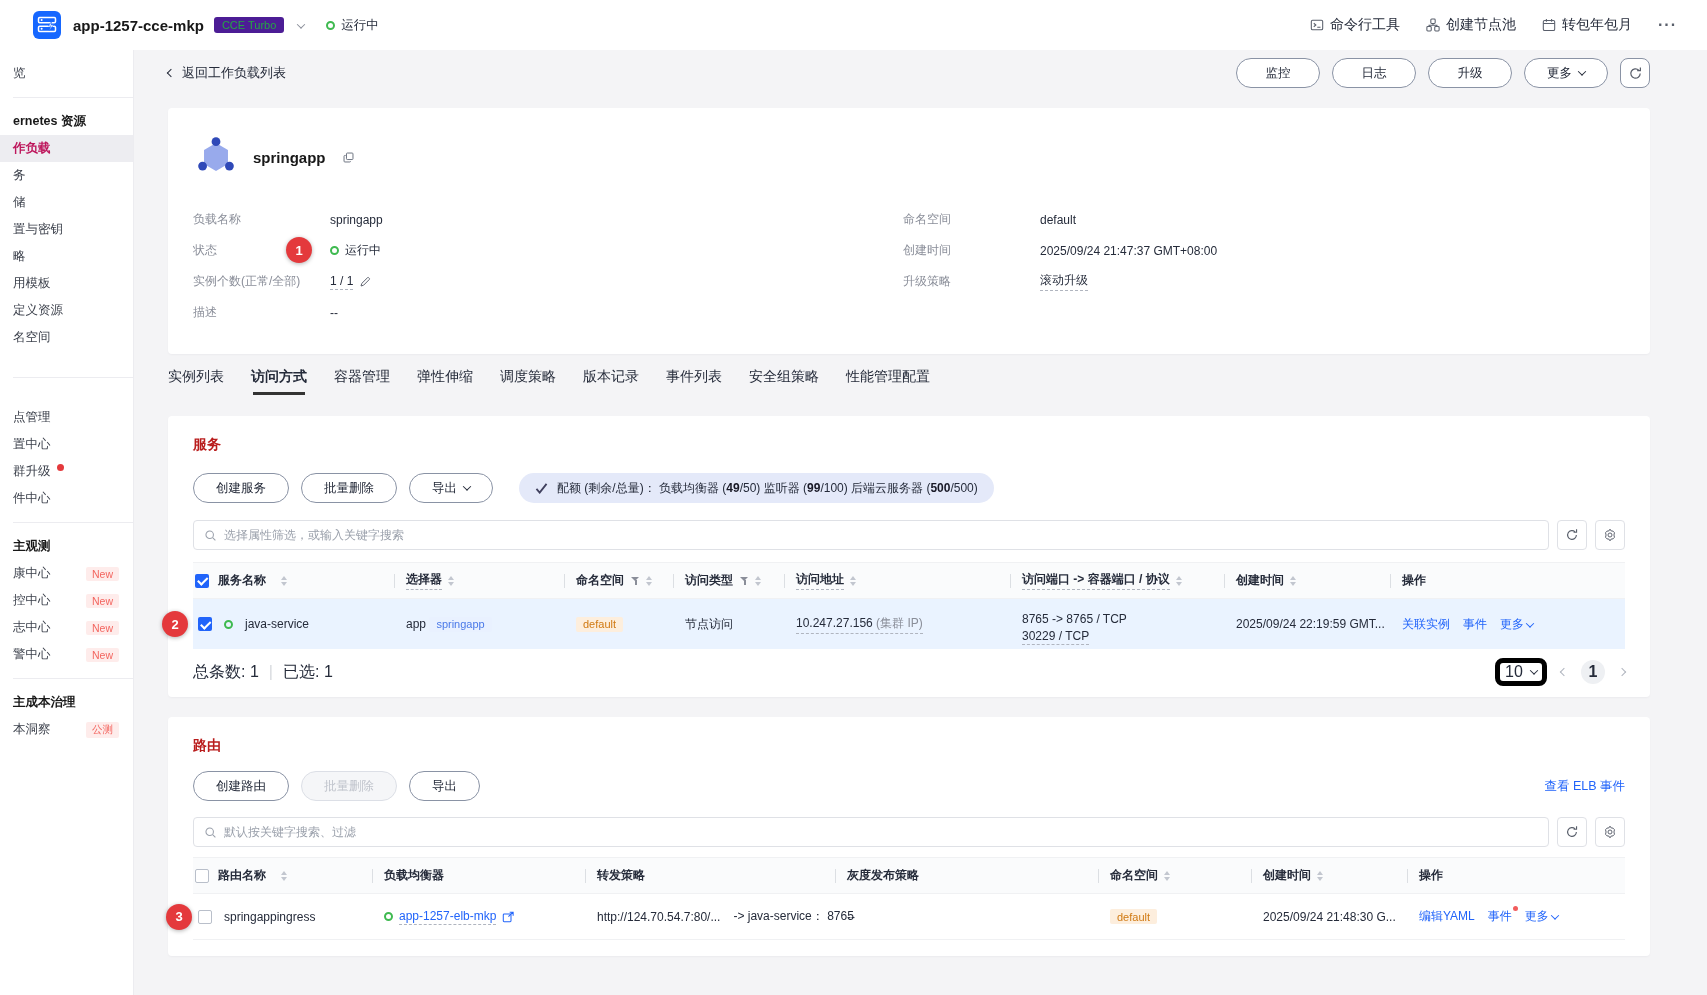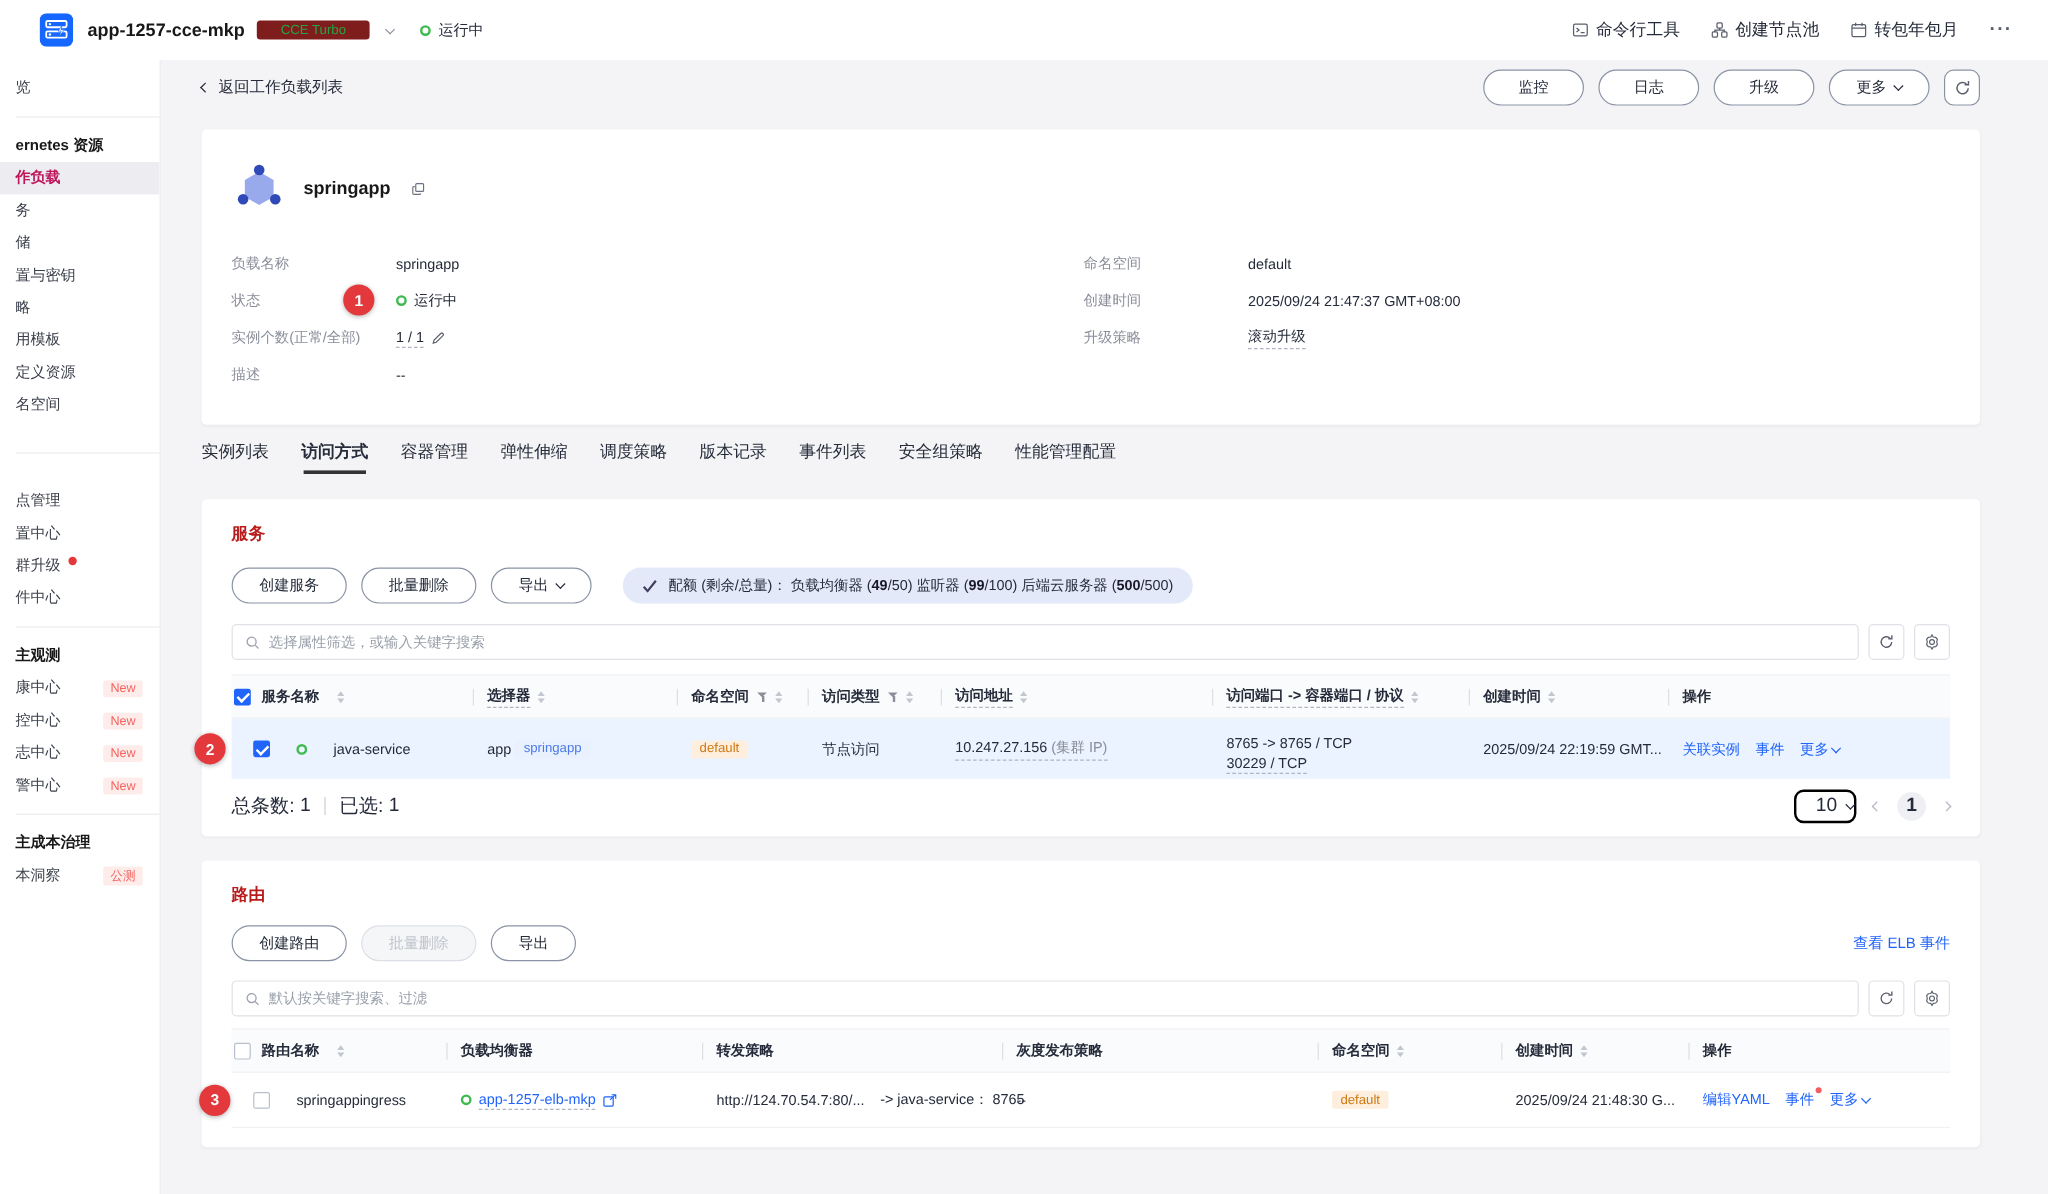--- a/index.html
+++ b/index.html
@@ -4,21 +4,21 @@
 <style>
   *{box-sizing:border-box;margin:0;padding:0}
   html,body{width:1707px;height:995px}
   body{font-family:"Liberation Sans","DejaVu Sans",sans-serif;background:#f4f4f6;color:#252b3a;overflow:hidden;position:relative;font-size:12px}
   svg{display:block}
 
   
   .topbar{position:absolute;top:0;left:0;right:0;height:50px;background:#fff;display:flex;align-items:center;padding:0 30px 0 33px;z-index:20}
   .logo{width:28px;height:28px;margin-right:12px;cursor:pointer}
   .cluster-title{font-size:15px;font-weight:700;color:#181818}
-  .badge-turbo{margin-left:10px;background:#7f1d1d;color:#26a545;font-size:11px;padding:2px 20px;border-radius:3px}
+  .badge-turbo{margin-left:10px;background:#4c1d95;color:#26a545;font-size:11px;padding:2px 8px;border-radius:3px}
   .cl-chev{margin-left:14px;color:#8a8e99;cursor:pointer}
   .top-status{display:flex;align-items:center;gap:6px;margin-left:22px;font-size:12.5px}
   .ring{width:9px;height:9px;border:2px solid #3fba50;border-radius:50%;display:inline-block;flex:none}
   .top-tools{margin-left:auto;display:flex;align-items:center;gap:26px}
   .tool{display:flex;align-items:center;gap:6px;font-size:14px;color:#252b3a;cursor:pointer}
   .tool svg{color:#595f6b}
   .top-ellipsis{font-size:16px;letter-spacing:1px;color:#595f6b;cursor:pointer;font-weight:700}
 
   
   .sidebar{position:absolute;top:50px;left:0;bottom:0;width:134px;background:#fff;border-right:1px solid #ececf0;padding-top:10px;overflow:hidden}
@@ -82,21 +82,21 @@
   .svc .thead,.svc .trow{grid-template-columns:201px 170px 109px 111px 226px 214px 166px 1fr}
   .rt .thead,.rt .trow{grid-template-columns:179px 213px 250px 263px 153px 156px 1fr}
   .thead{height:37px;background:#fafbfc;border-top:1px solid #f0f1f3;border-bottom:1px solid #f0f1f3;font-weight:700;color:#252b3a}
   .th{display:flex;align-items:center;padding-left:12px;position:relative;white-space:nowrap}
   .th.first{padding-left:2px;gap:9px}
   .th:not(.first)::before{content:"";position:absolute;left:0;top:50%;transform:translateY(-50%);width:1px;height:14px;background:#dcdfe3}
   .trow{position:relative}
   .svc .trow{min-height:50px;background:#eaf3ff}
   .rt .trow{min-height:46px;border-bottom:1px solid #f0f1f3}
   .td{display:flex;align-items:center;padding-left:12px;white-space:nowrap;overflow:visible}
-  .td.first{padding-left:18px;gap:22px}
+  .td.first{padding-left:5px;gap:12px}
   .sort{display:inline-flex;flex-direction:column;gap:2px;margin-left:6px}
   .sort i{width:0;height:0;border-left:3.5px solid transparent;border-right:3.5px solid transparent;display:block}
   .sort .u{border-bottom:4px solid #c2c6cf}
   .sort .d{border-top:4px solid #c2c6cf}
   .funnel{position:relative;display:inline-block;width:9px;height:10px;margin-left:7px}
   .funnel::before{content:"";position:absolute;top:1px;left:0;border-left:4.5px solid transparent;border-right:4.5px solid transparent;border-top:4.5px solid #8a8e99}
   .funnel::after{content:"";position:absolute;top:4px;left:3.5px;width:2px;height:5px;background:#8a8e99}
   .chk{width:14px;height:14px;border-radius:2px;position:relative;flex:none;cursor:pointer}
   .chk.on{background:#2164fa}
   .chk.on::after{content:"";position:absolute;left:4.5px;top:1.5px;width:3.5px;height:7.5px;border:solid #fff;border-width:0 2px 2px 0;transform:rotate(45deg)}
@@ -109,21 +109,21 @@
   .ops{display:flex;gap:13px;align-items:center}
   .supdot{position:relative}
   .supdot::after{content:"";position:absolute;top:-2px;right:-6px;width:5px;height:5px;background:#f25d5d;border-radius:50%}
   .cv{display:inline-block;width:6px;height:6px;border:solid currentColor;border-width:0 1.5px 1.5px 0;transform:rotate(45deg) translate(-1px,-1px)}
   .cv.left{transform:rotate(135deg)}
 
   
   .tfoot{display:flex;align-items:center;margin-top:8px;height:30px;font-size:16px}
   .tfoot .sep{color:#d6d9de;margin:0 10px}
   .pager{margin-left:auto;display:flex;align-items:center;gap:14px}
-  .pagesize{width:52px;height:28px;border:2px solid #000000;border-radius:8px;display:flex;align-items:center;justify-content:flex-end;gap:8px;cursor:pointer;color:#252b3a}
+  .pagesize{width:52px;height:28px;border:5px solid #000000;border-radius:8px;display:flex;align-items:center;justify-content:center;gap:8px;cursor:pointer;color:#252b3a}
   .pg-arrow{color:#b0b5bf;cursor:pointer;display:flex;align-items:center}
   .pg-num{width:24px;height:24px;border-radius:50%;background:#eef0f3;display:flex;align-items:center;justify-content:center;font-weight:700;cursor:pointer}
 
   
   .anno{position:absolute;width:26px;height:26px;border-radius:50%;background:#e4393c;color:#fff;font-size:13px;font-weight:700;display:flex;align-items:center;justify-content:center;box-shadow:0 1px 4px rgba(0,0,0,.3);z-index:9}
 </style>
 </head>
 <body>
 
 <header class="topbar">

